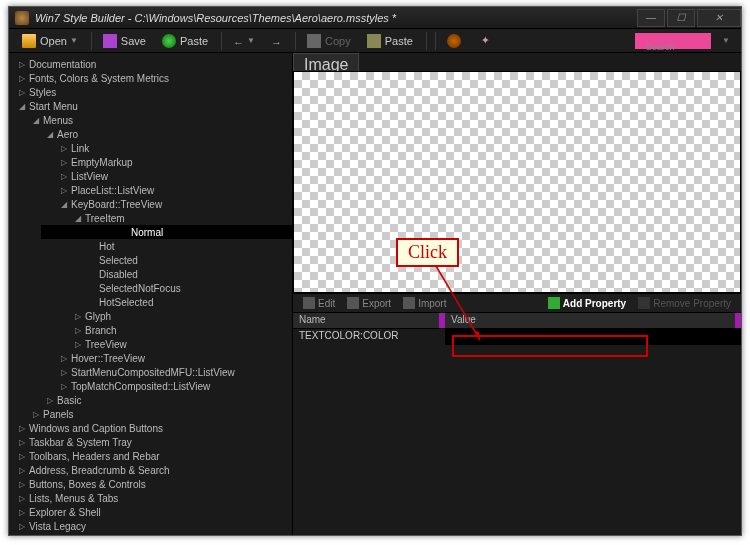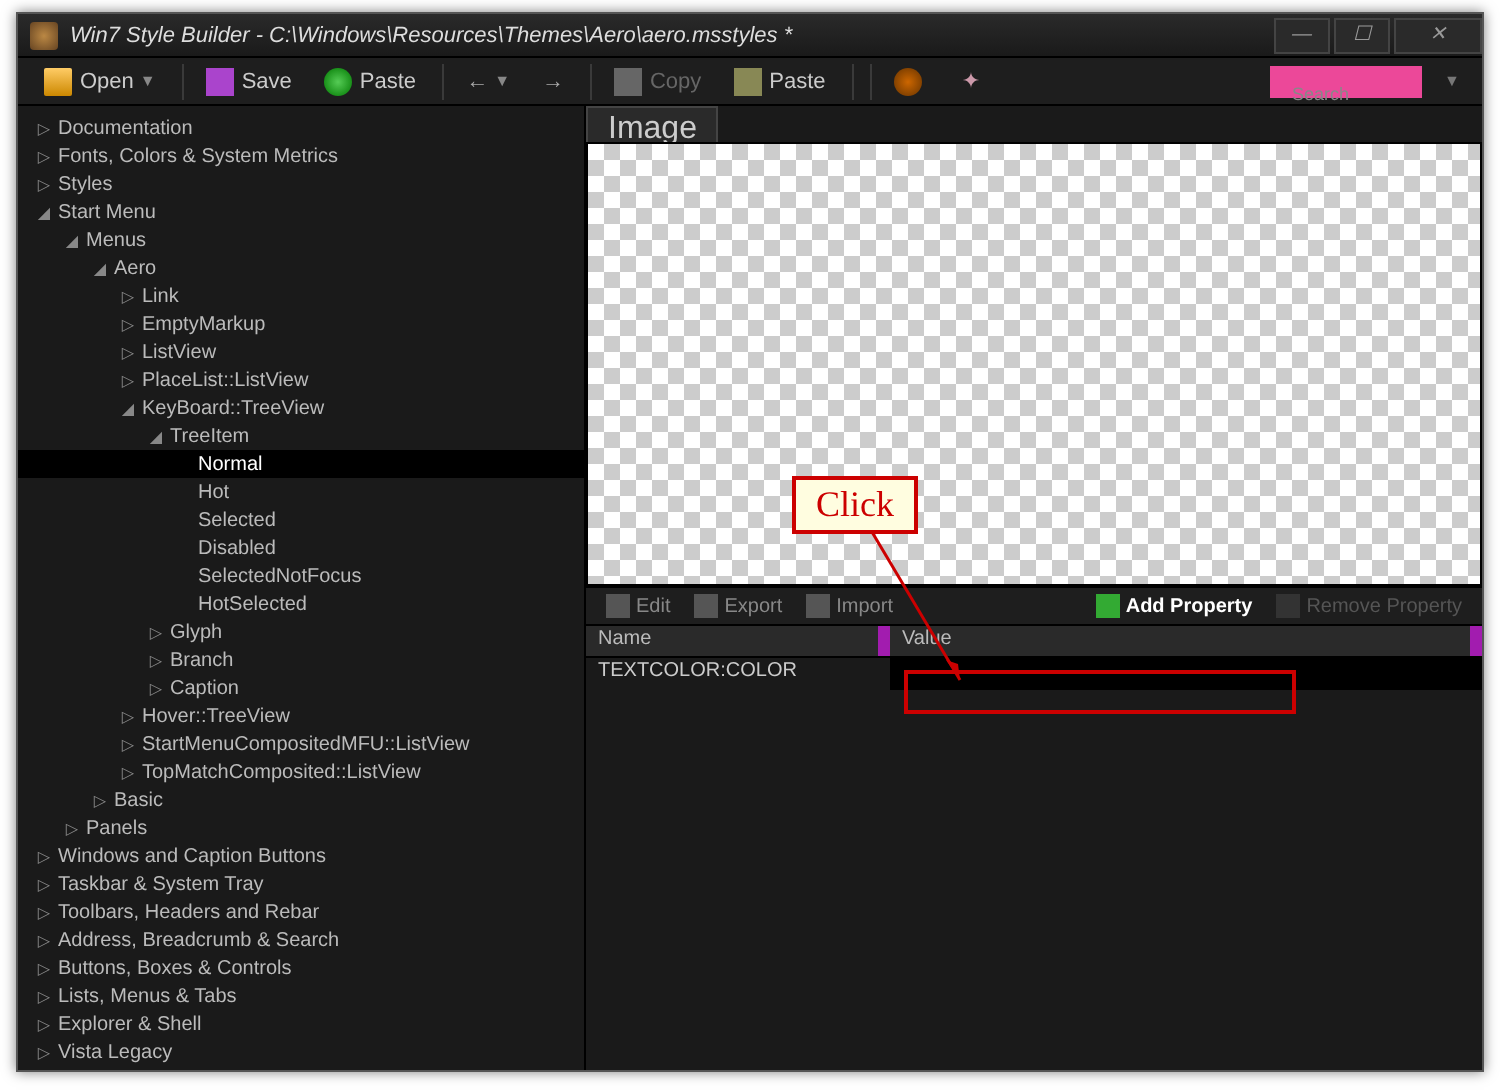--- a/index.html
+++ b/index.html
@@ -13,21 +13,21 @@
 .toolbar { height: 24px; background: #1e1e1e; border-bottom: 1px solid #000; display: flex; align-items: center; padding: 0 6px; color: #ccc; font-size: 11px; }
 .tbtn { display: flex; align-items: center; padding: 2px 6px; margin-right: 2px; cursor: pointer; border: 1px solid transparent; }
 .tbtn .ico { width: 14px; height: 14px; margin-right: 4px; }
 .ddl { font-size: 8px; margin-left: 3px; color: #888; }
 .sep { width: 1px; height: 18px; background: #3a3a3a; margin: 0 4px; }
 .searchbox { margin-left: auto; width: 76px; height: 16px; background: #111; border: 8px solid #ec4899; color: #888; font-size: 9px; padding: 0 3px; line-height: 12px; }
 .gearbtn { width: 18px; height: 18px; margin-left: 6px; display:flex; align-items:center; justify-content:center; cursor:pointer; }
 .body { display: flex; height: calc(100% - 46px); }
 .tree { width: 284px; background: #1a1a1a; color: #bbb; font-size: 10px; overflow: auto; padding: 4px 0; border-right: 1px solid #000; }
 .tree-row { display: flex; align-items: center; height: 14px; padding-right: 4px; cursor: pointer; white-space: nowrap; }
-.tree-row.sel { background: #000; color: #fff; }
+.tree-row.sel { background: #000; color: #fff; margin-left: 32px; }
 .exp { width: 10px; height: 10px; display: inline-flex; align-items: center; justify-content: center; color: #888; font-size: 8px; margin-right: 2px; }
 .right { flex: 1; display: flex; flex-direction: column; background: #1a1a1a; }
 .imgtab { height: 18px; display: flex; }
 .imgtab .tab { padding: 2px 10px; background: #2a2a2a; color: #ccc; font-size: 16px; border: 1px solid #444; border-bottom: none; }
 .preview { height: 222px; background-image: repeating-conic-gradient(#ccc 0% 25%, #fff 0% 50%); background-size: 16px 16px; border: 1px solid #000; margin: 0; position: relative; }
 .propbar { height: 20px; background: #1e1e1e; border-top: 1px solid #000; border-bottom: 1px solid #000; display: flex; align-items: center; font-size: 10px; color: #888; padding: 0 4px; }
 .propbar .pbtn { display: flex; align-items: center; padding: 0 6px; cursor: pointer; }
 .propbar .pbtn .pico { width: 12px; height: 12px; margin-right: 3px; }
 .propbar .spacer { flex: 1; }
 .propbar .addprop { color: #fff; font-weight: bold; }
@@ -191,21 +191,21 @@
         <div class="tree-row" style="padding-left: 64px;">
           <span class="exp">▷</span>
           <span>Glyph</span>
         </div>
         <div class="tree-row" style="padding-left: 64px;">
           <span class="exp">▷</span>
           <span>Branch</span>
         </div>
         <div class="tree-row" style="padding-left: 64px;">
           <span class="exp">▷</span>
-          <span>Caption</span>
+          <span>TreeView</span>
         </div>
         <div class="tree-row" style="padding-left: 50px;">
           <span class="exp">▷</span>
           <span>Hover::TreeView</span>
         </div>
         <div class="tree-row" style="padding-left: 50px;">
           <span class="exp">▷</span>
           <span>StartMenuCompositedMFU::ListView</span>
         </div>
         <div class="tree-row" style="padding-left: 50px;">

